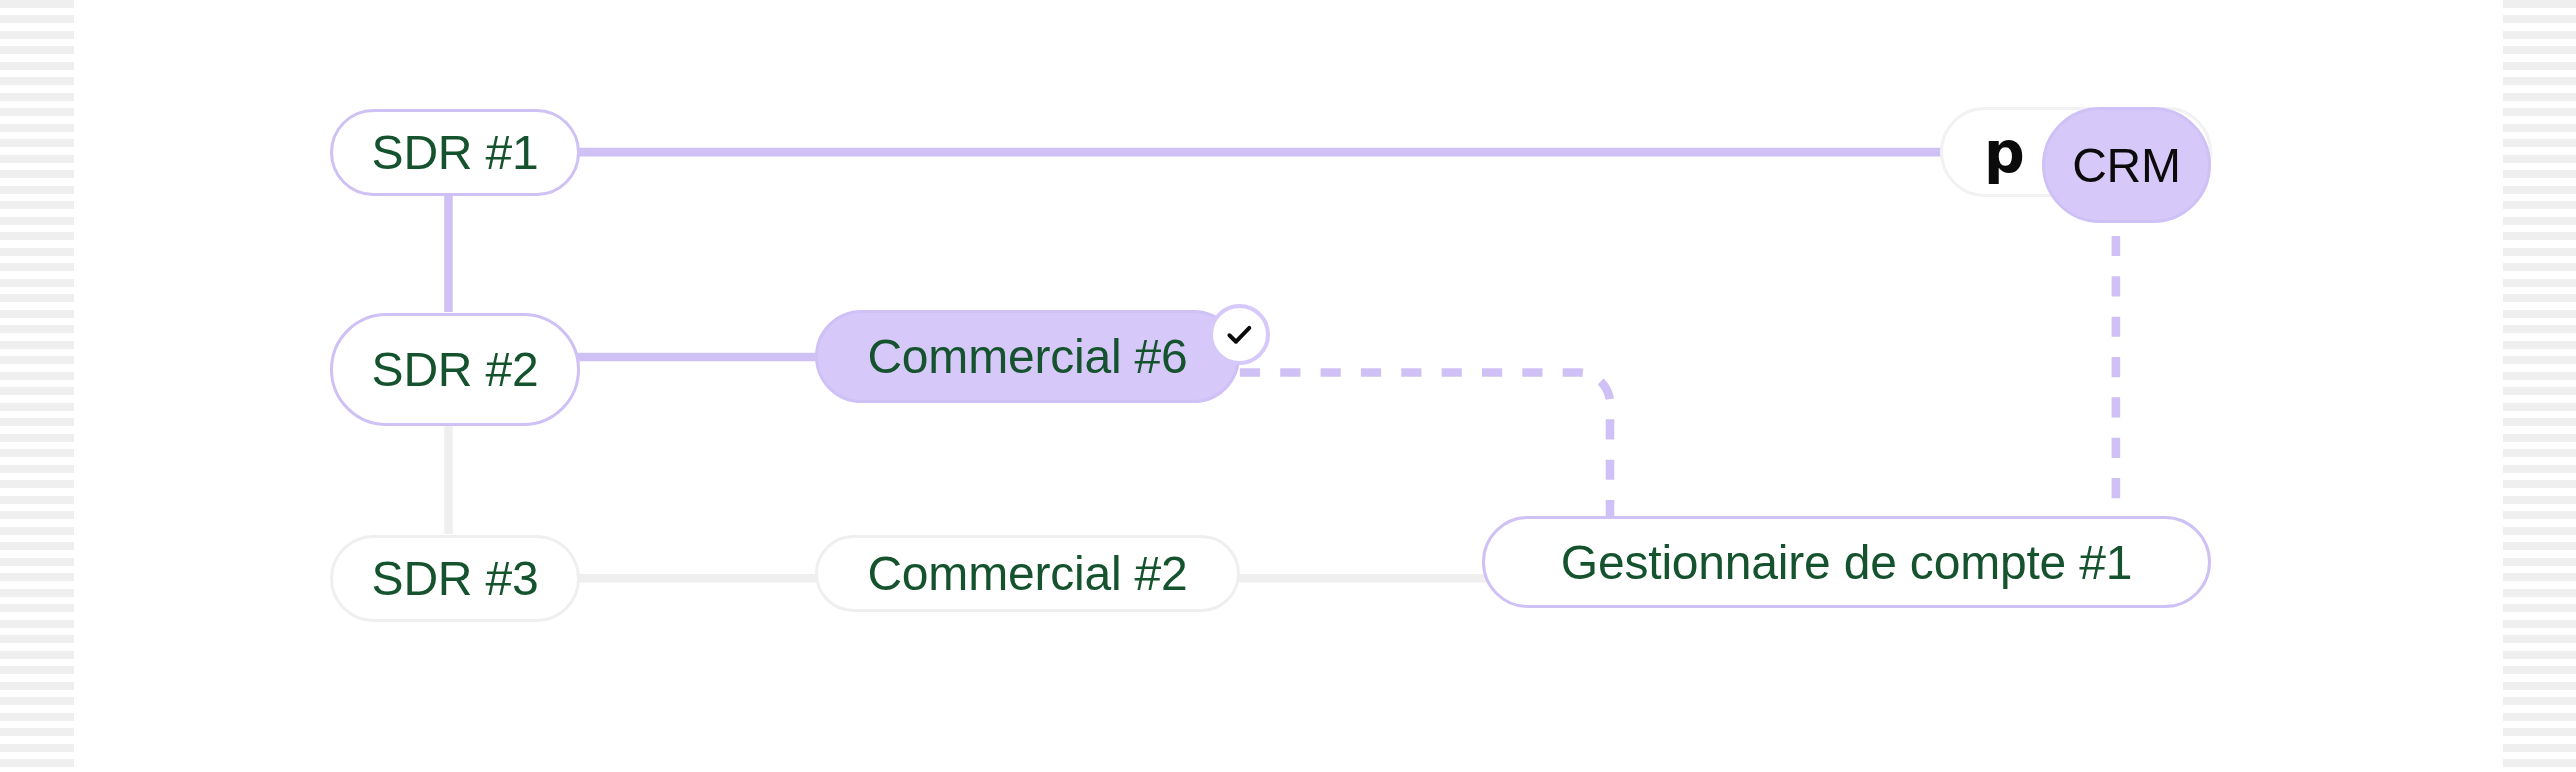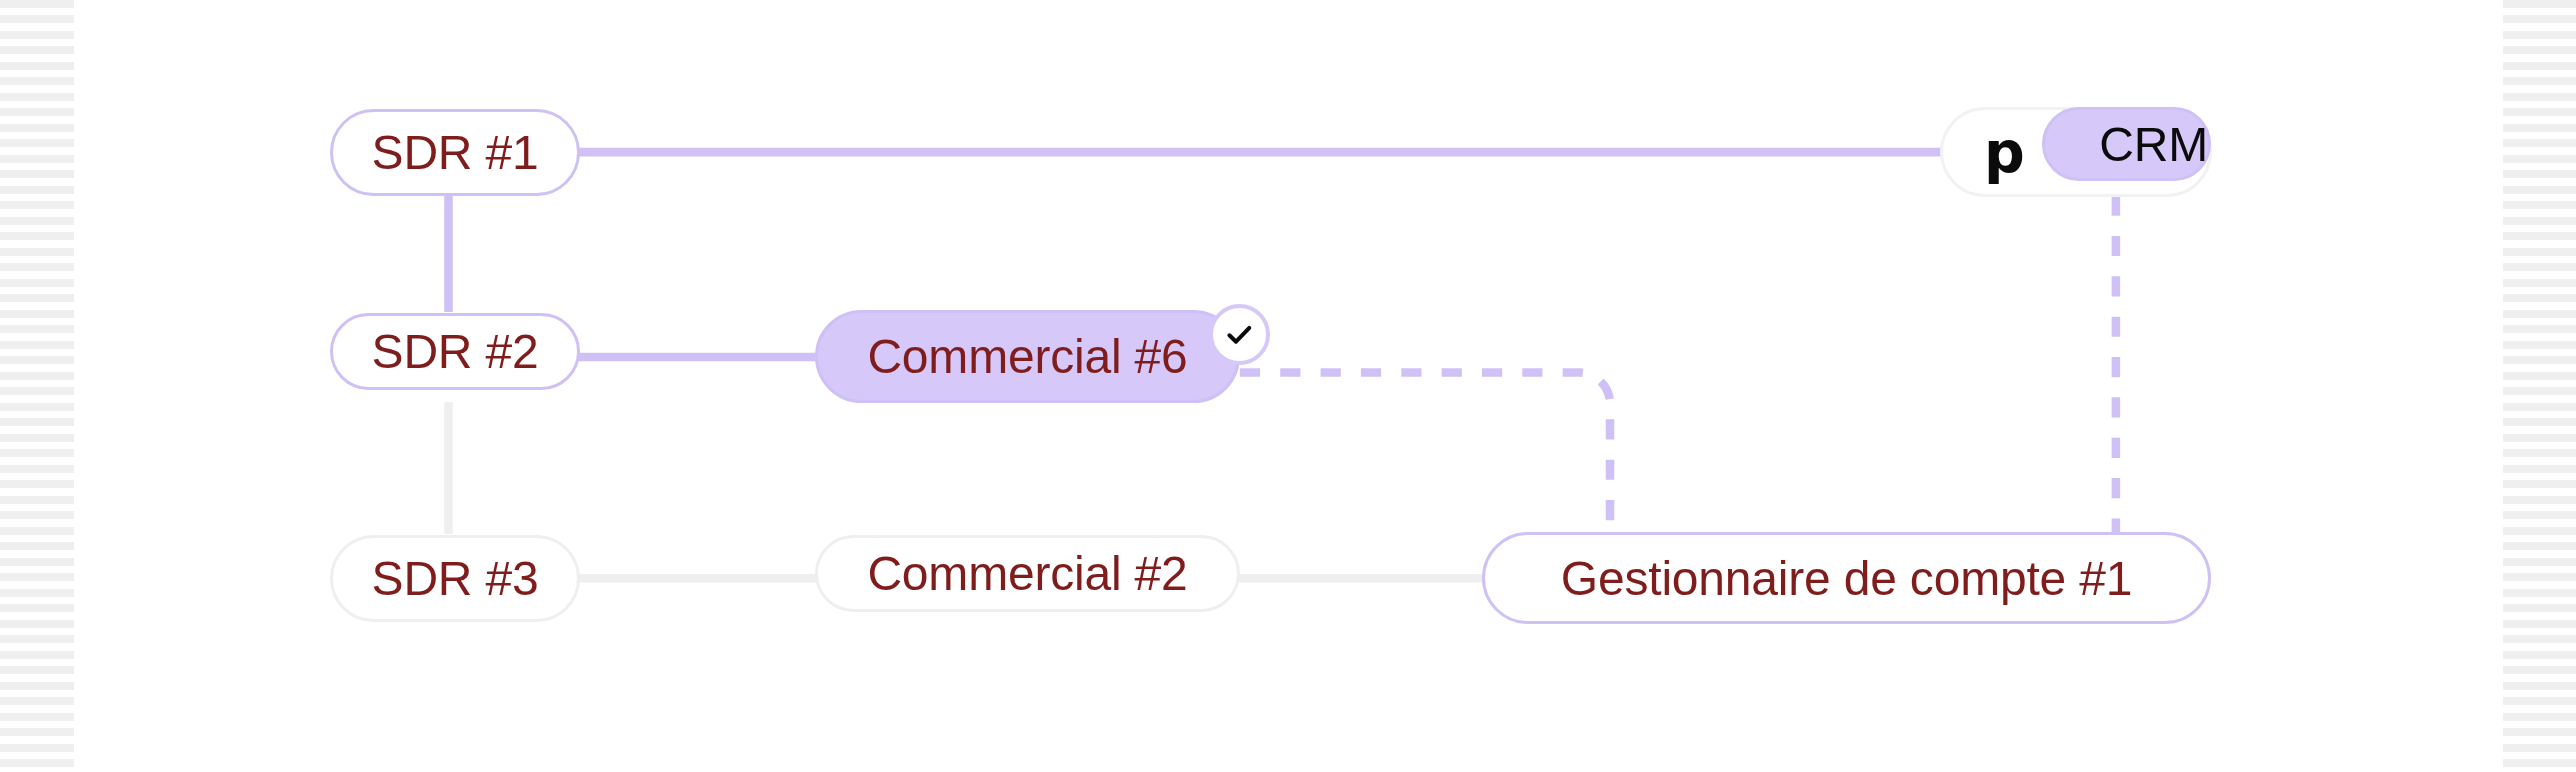--- a/index.html
+++ b/index.html
@@ -15,21 +15,21 @@
 
   .canvas{position:absolute;left:0;top:0;width:2576px;height:773px;}
 
   
   svg.links{position:absolute;left:0;top:0;width:2576px;height:773px;overflow:visible;}
 
   
   .node{position:absolute;box-sizing:border-box;display:flex;
         align-items:center;justify-content:center;
         border-radius:775px;background:#ffffff;
-        font-size:48px;color:#7f1d1d;letter-spacing:-0.2px;white-space:nowrap;}
+        font-size:48px;color:#14532d;letter-spacing:-0.2px;white-space:nowrap;}
   .node.idle{border:3.9px solid #efeef0;}
   .node.active{border:3.9px solid #cfc1f5;}
   .node.filled{border:3.9px solid #cfc1f5;background:#d6c8f8;}
 
   
   .crm-wrap{position:absolute;}
   .crm-shell{position:absolute;left:0;top:0;box-sizing:border-box;
       border:3.9px solid #f2f1f3;background:#fff;border-radius:775px;}
   .crm-logo{position:absolute;display:flex;align-items:center;justify-content:center;
       font-size:57px;font-weight:700;color:#0b0b0c;font-family:"DejaVu Sans",sans-serif;}
@@ -79,26 +79,26 @@
     <line x1="1670" y1="745" x2="1750" y2="745" stroke="url(#pulseA)" stroke-width="11" stroke-linecap="round"></line>
   </svg>
 
   <div class="node active" style="left:330px;top:109px;width:250px;height:87px;">
     <span>SDR #1</span>
   </div>
 
   <div class="crm-wrap" style="left:1940px;top:107px;width:272px;height:90px;">
     <div class="crm-shell" style="width:272px;height:90px;"></div>
     <div class="crm-logo" style="left:22px;top:0;width:85px;height:90px;">p</div>
-    <div class="crm-chip" style="left:102px;top:0;width:169px;height:74px;justify-content:flex-end;">
+    <div class="crm-chip" style="left:102px;top:0;width:169px;height:116px;">
       <span>CRM</span>
     </div>
   </div>
 
-  <div class="node active" style="left:330px;top:313px;width:250px;height:77px;">
+  <div class="node active" style="left:330px;top:313px;width:250px;height:113px;">
     <span>SDR #2</span>
   </div>
 
   <div class="node filled" style="left:815px;top:310px;width:425px;height:93px;">
     <span>Commercial #6</span>
   </div>
 
   <div class="badge" style="left:1209px;top:304px;width:53px;height:53px;">
     <svg width="31" height="31" viewBox="0 0 24 24" aria-hidden="true">
       <path d="M4.2 12.6 L9.3 17.6 L19.6 6.9" fill="none" stroke="#0b0b0c" stroke-width="3.1" stroke-linecap="round" stroke-linejoin="round"></path>
@@ -106,18 +106,18 @@
   </div>
 
   <div class="node idle" style="left:330px;top:535px;width:250px;height:87px;">
     <span>SDR #3</span>
   </div>
 
   <div class="node idle" style="left:815px;top:535px;width:425px;height:77px;">
     <span>Commercial #2</span>
   </div>
 
-  <div class="node active" style="left:1482px;top:532px;width:729px;height:92px;">
+  <div class="node active" style="left:1482px;top:516px;width:729px;height:92px;">
     <span>Gestionnaire de compte #1</span>
   </div>
 
 </div>
 
 
 </body></html>

